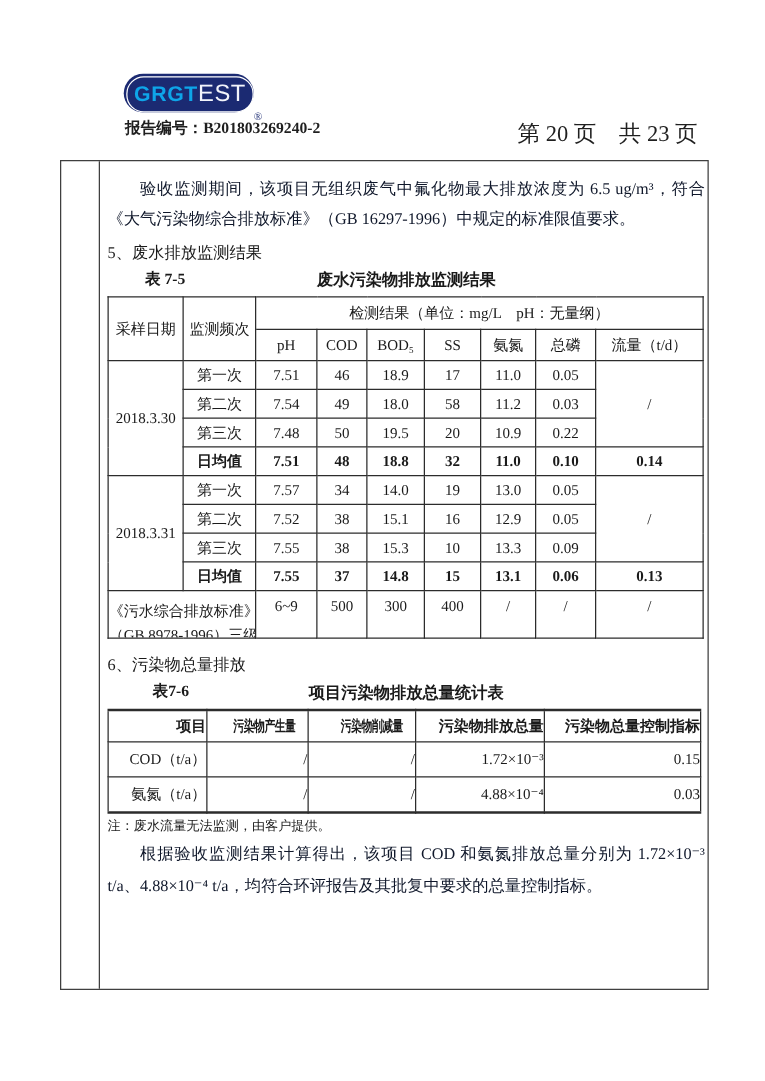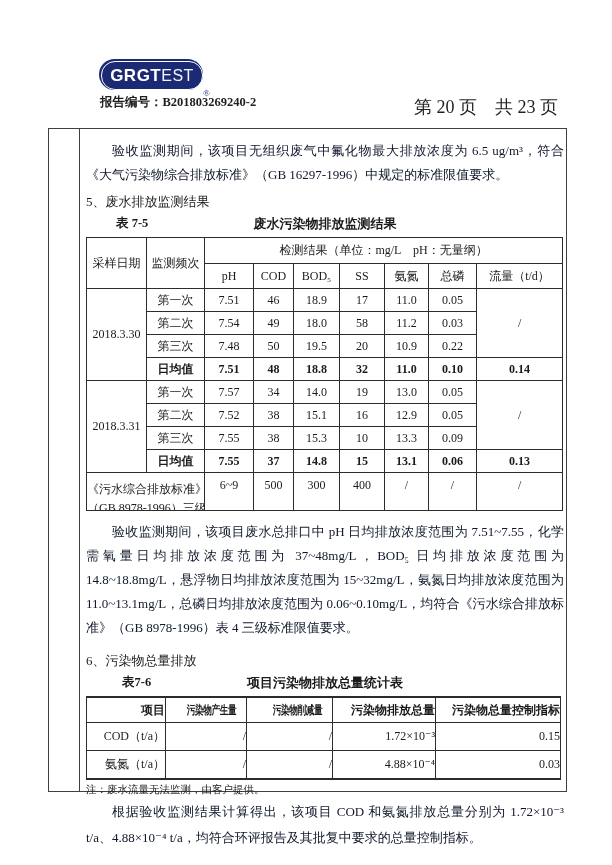--- a/index.html
+++ b/index.html
@@ -6,22 +6,22 @@
   .page{position:relative;width:612px;height:865px;background:#ffffff;margin:0 auto;
         font-family:"Liberation Serif","DejaVu Serif",serif;color:#1a1a1a;overflow:hidden;}
   
   .doc-code{position:absolute;left:100px;top:38px;font-size:10px;color:#2a2a2a;
             font-family:"Liberation Sans","DejaVu Sans",sans-serif;letter-spacing:.2px;}
   .logo{position:absolute;left:99px;top:59px;width:104px;height:31px;background:#1b2a72;
         border-radius:17px;padding:2px;box-sizing:border-box;}
   .logo-inner{width:100%;height:100%;border:1px solid #ffffff;border-radius:14px;
         display:flex;align-items:center;justify-content:center;
         font-family:"Liberation Sans","DejaVu Sans",sans-serif;}
-  .logo-bold{color:#ffffff;font-weight:bold;font-size:17px;letter-spacing:.5px;}
-  .logo-light{color:#f2f4fb;font-weight:400;font-size:16px;letter-spacing:.5px;}
+  .logo-bold{color:#0ea5e9;font-weight:bold;font-size:17px;letter-spacing:.5px;}
+  .logo-light{color:#f2f4fb;font-weight:400;font-size:19px;letter-spacing:.5px;}
   .reg{position:absolute;left:203px;top:88px;font-size:9px;color:#1b2a72;}
   .report-line{position:absolute;left:100px;top:94px;font-size:12.5px;font-weight:bold;color:#1f1f1f;}
   .page-info{position:absolute;left:414px;top:95px;font-size:18px;color:#1f1f1f;}
   
   .frame{position:absolute;left:48px;top:128px;width:517px;height:662px;border:1px solid #3f3f3f;}
   .gutter-line{position:absolute;left:30px;top:0;bottom:0;border-left:1px solid #3f3f3f;}
   .content{position:absolute;left:37px;top:3px;width:478px;}
   
   .para{font-size:13px;line-height:24px;text-indent:2em;text-align:justify;margin:0;color:#0f172a;}
   .p1{margin-top:7px;}
@@ -195,21 +195,20 @@
           <td>500</td>
           <td>300</td>
           <td>400</td>
           <td>/</td>
           <td>/</td>
           <td>/</td>
         </tr>
       </tbody>
         </table>
 
-      <p class="para" style="margin-top:9px">验收监测期间，该项目废水总排口中 pH 日均排放浓度范围为 7.51~7.55，化学需氧量日均排放浓度范围为 37~48mg/L，BOD₅ 日均排放浓度范围为 14.8~18.8mg/L，悬浮物日均排放浓度范围为 15~32mg/L，氨氮日均排放浓度范围为 11.0~13.1mg/L，总磷日均排放浓度范围为 0.06~0.10mg/L，均符合《污水综合排放标准》（GB 8978-1996）表 4 三级标准限值要求。</p>
       <div class="sec" style="margin-top:8px">6、污染物总量排放</div>
 
       <div class="tcap">
         <span class="lab" style="left:36px">表7-6</span>
         <span class="ttl">项目污染物排放总量统计表</span>
       </div>
 
       <table class="t76">
         <colgroup>
           <col style="width:79px">

